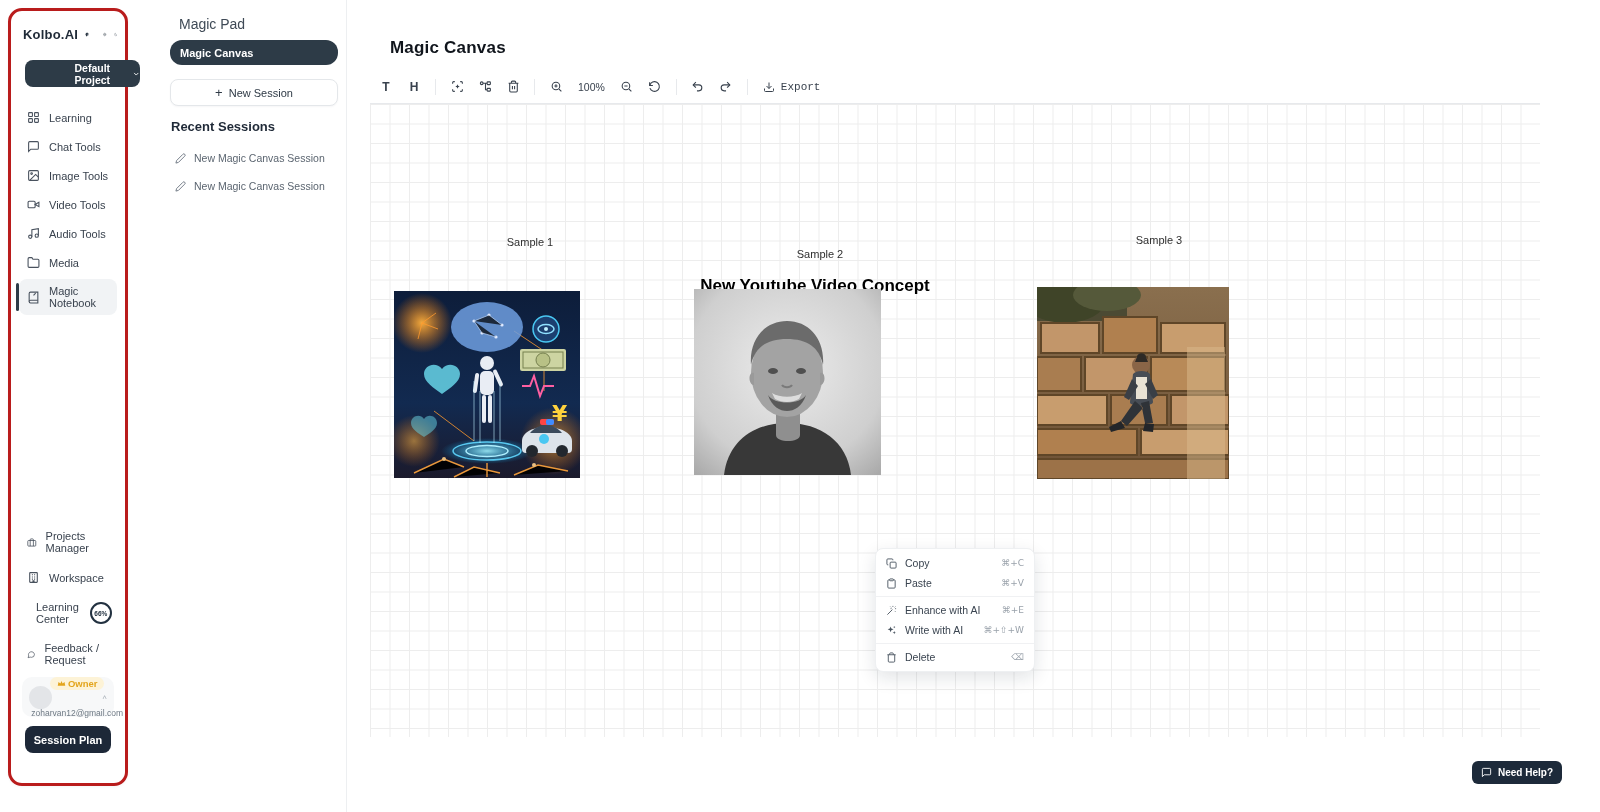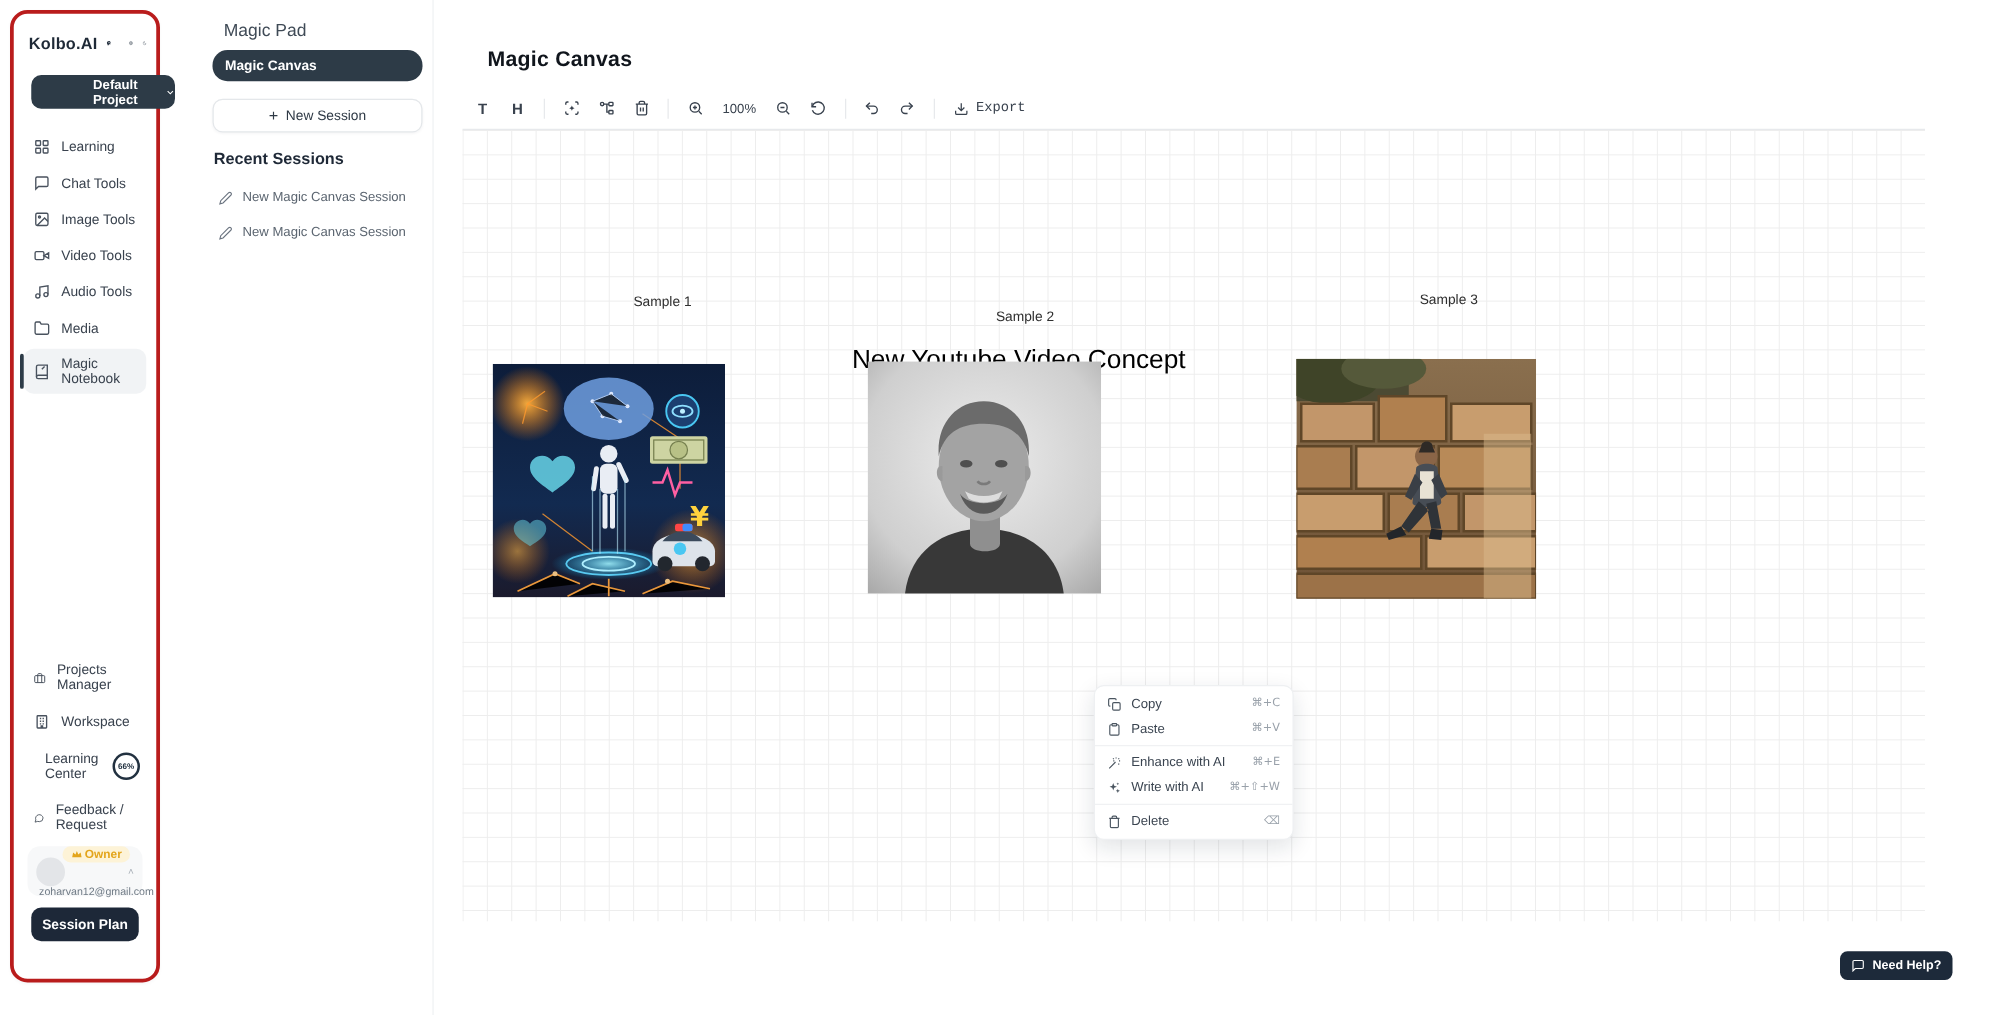--- a/index.html
+++ b/index.html
@@ -67,21 +67,21 @@
   .zoom-level { font-size:10.5px; color:#39424e; padding:0 6px; }
   .export-btn { display:flex; align-items:center; gap:6px; border:none; background:transparent; font-size:11px; color:#39424e;
     cursor:pointer; font-family:Liberation Mono, monospace; padding:0 6px; }
   .export-btn svg { width:12px; height:12px; }
 
   .canvas-grid { position:absolute; left:23px; top:104px; width:1170px; height:633px;
     background-image:
       linear-gradient(to right, #ededed 1px, transparent 1px),
       linear-gradient(to bottom, #ededed 1px, transparent 1px);
     background-size:19.5px 19.5px; }
-  .canvas-heading { position:absolute; left:445px; top:172px; transform:translateX(-50%); font-size:21px; font-weight:normal; color:#000; white-space:nowrap; }
+  .canvas-heading { position:absolute; left:445px; top:172px; transform:translateX(-50%); font-size:17px; font-weight:bold; color:#000; white-space:nowrap; }
   .sample-label { position:absolute; transform:translateX(-50%); font-size:11px; color:#2f2f2f; white-space:nowrap; }
   .canvas-img { position:absolute; overflow:hidden; cursor:pointer; }
   .canvas-img svg { display:block; }
 
   
   .context-menu { position:absolute; left:528px; top:548px; width:160px; background:#ffffff; border:1px solid #eef0f2;
     border-radius:8px; box-shadow:0 6px 18px rgba(20,30,50,.12); padding:4px 0; z-index:5; }
   .menu-item { display:flex; align-items:center; gap:8px; padding:4px 10px; font-size:10.5px; color:#3a4450; cursor:pointer; }
   .menu-item svg { width:11px; height:11px; color:#4a5560; flex:0 0 auto; }
   .menu-item .shortcut { margin-left:auto; font-size:9px; color:#99a1aa; font-family:"DejaVu Sans", sans-serif; }

